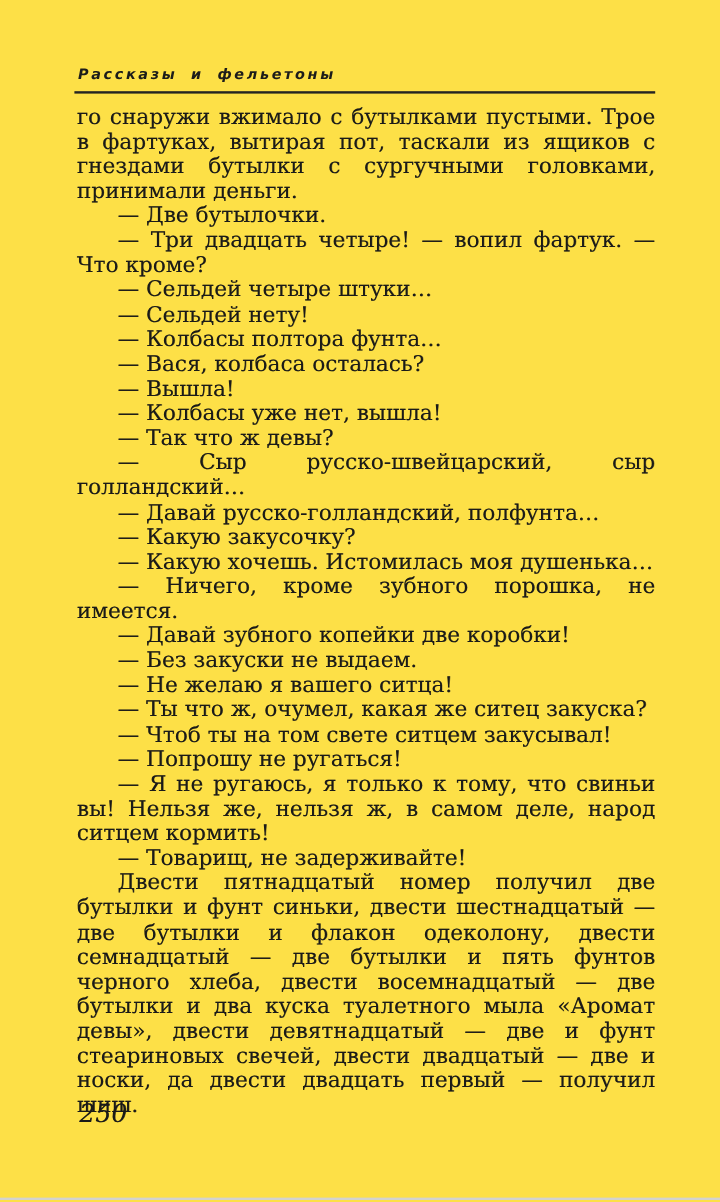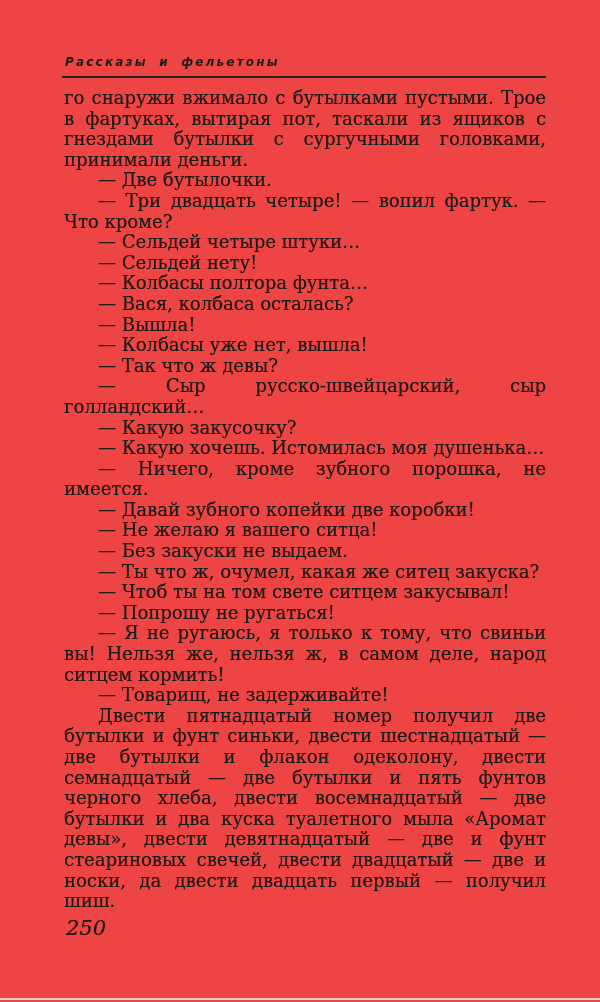--- a/index.html
+++ b/index.html
@@ -71,44 +71,45 @@
     left: 0;
     bottom: 2px;
     width: 600px;
     height: 2px;
     background: #d3d3d0;
   }
 </style>
 </head>
 <body>
 
-<div class="page" style="background: #ef4444;">
+<div class="page" style="background: #fde047;">
 
   <div class="running-header">Рассказы и фельетоны</div>
 
   <div class="header-rule" style="background: rgb(36, 36, 34);"></div>
 
   <div class="page-body" lang="ru" style="color: rgb(26, 26, 24);">
       <p class="para">го снаружи вжимало с бутылками пустыми. Трое в фартуках, вытирая пот, таскали из ящиков с гнездами бутылки с сургучными головками, принимали деньги.</p>
       <p class="para indent">— Две бутылочки.</p>
       <p class="para indent">— Три двадцать четыре! — вопил фартук. — Что кроме?</p>
       <p class="para indent">— Сельдей четыре штуки…</p>
       <p class="para indent">— Сельдей нету!</p>
       <p class="para indent">— Колбасы полтора фунта…</p>
       <p class="para indent">— Вася, колбаса осталась?</p>
       <p class="para indent">— Вышла!</p>
       <p class="para indent">— Колбасы уже нет, вышла!</p>
       <p class="para indent">— Так что ж девы?</p>
       <p class="para indent">— Сыр русско-швейцарский, сыр голландский…</p>
+      <p class="para indent">— Давай русско-голландский, полфунта…</p>
       <p class="para indent">— Какую закусочку?</p>
       <p class="para indent">— Какую хочешь. Истомилась моя душенька…</p>
       <p class="para indent">— Ничего, кроме зубного порошка, не имеется.</p>
       <p class="para indent">— Давай зубного копейки две коробки!</p>
+      <p class="para indent">— Без закуски не выдаем.</p>
       <p class="para indent">— Не желаю я вашего ситца!</p>
-      <p class="para indent">— Без закуски не выдаем.</p>
       <p class="para indent">— Ты что ж, очумел, какая же ситец закуска?</p>
       <p class="para indent">— Чтоб ты на том свете ситцем закусывал!</p>
       <p class="para indent">— Попрошу не ругаться!</p>
       <p class="para indent">— Я не ругаюсь, я только к тому, что свиньи вы! Нельзя же, нельзя ж, в самом деле, народ ситцем кормить!</p>
       <p class="para indent">— Товарищ, не задерживайте!</p>
       <p class="para indent">Двести пятнадцатый номер получил две бутылки и фунт синьки, двести шестнадцатый — две бутылки и флакон одеколону, двести семнадцатый — две бутылки и пять фунтов черного хлеба, двести восемнадцатый — две бутылки и два куска туалетного мыла «Аромат девы», двести девятнадцатый — две и фунт стеариновых свечей, двести двадцатый — две и носки, да двести двадцать первый — получил шиш.</p>
     </div>
 
   <div class="page-number">250</div>
 

